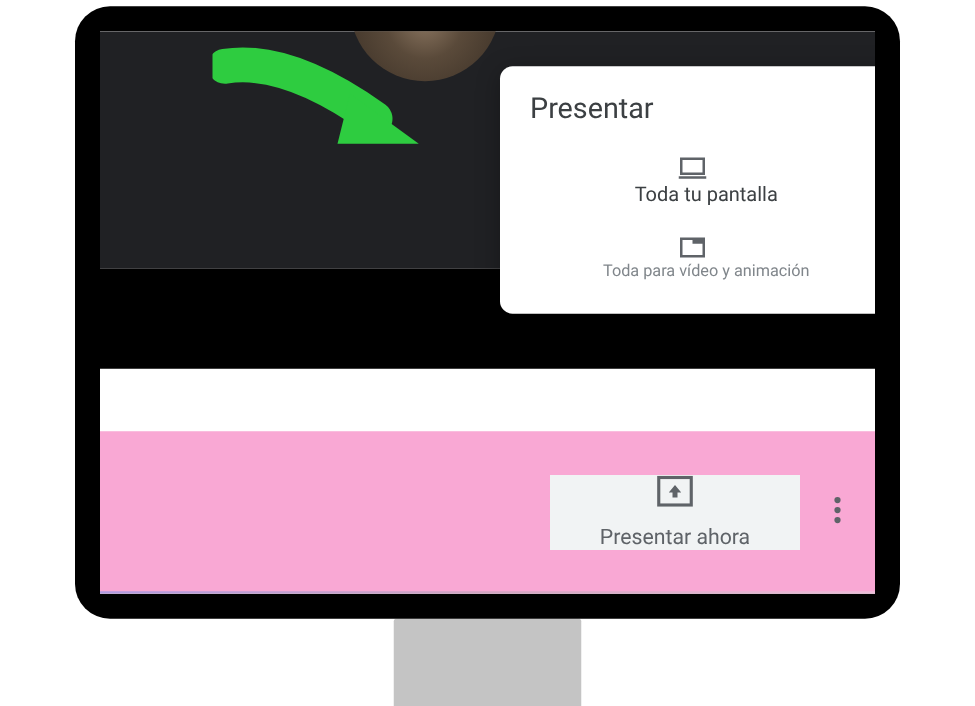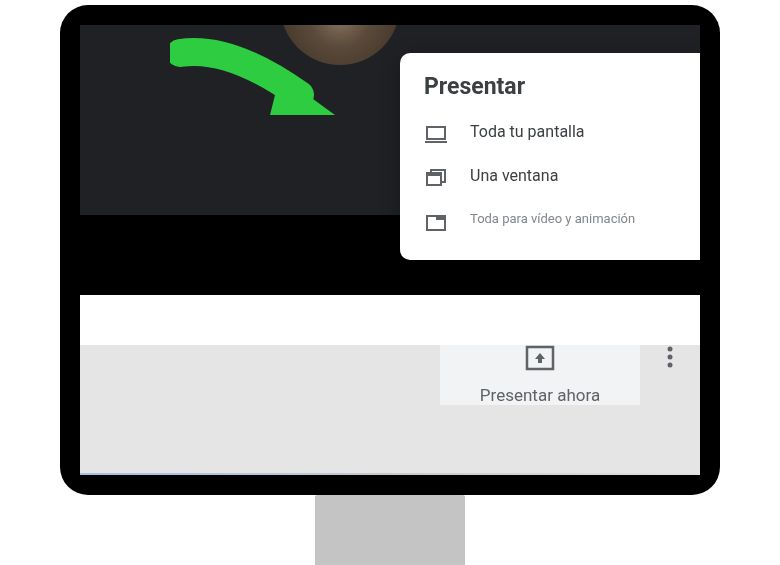--- a/index.html
+++ b/index.html
@@ -56,27 +56,29 @@
       left: 320px;
       width: 330px;
       background: #fff;
       border-radius: 10px;
       box-shadow: 0 4px 20px rgba(0,0,0,0.3);
       padding: 20px 0 16px 0;
     }
     .popup-title {
       font-size: 23px;
       color: #3c4043;
-      font-weight: 700;
+      font-weight: 400;
       padding: 0 24px 12px 24px;
     }
     .popup-item {
       display: flex;
+      align-items: center;
       padding: 10px 24px;
       cursor: pointer;
+      flex-direction: column;
     }
     .popup-item-icon {
       width: 24px;
       height: 24px;
       margin-right: 22px;
       display: flex;
       align-items: center;
       justify-content: center;
       flex-shrink: 0;
     }
@@ -90,23 +92,23 @@
     }
     .popup-item-sub {
       font-size: 13px;
       color: #80868b;
       margin-top: 1px;
     }
     .bottom-bar {
       position: absolute;
       bottom: 0; left: 0; right: 0;
       height: 130px;
-      background: #e5e5e5;
-      display: flex;
-      align-items: flex-start;
+      background: #f9a8d4;
+      display: flex;
+      align-items: center;
       justify-content: flex-end;
     }
     .bottom-bar-separator {
       position: absolute;
       bottom: 0;
       left: 0;
       right: 0;
       height: 2px;
       background: linear-gradient(to right, #4285f4 0%, #9aa0a6 50%, #dadce0 100%);
       opacity: 0.4;
@@ -171,32 +173,20 @@
         <span class="popup-item-icon">
           <svg width="24" height="24" viewBox="0 0 24 24">
               <path fill="none" stroke="#5f6368" stroke-width="2" d="M3 5h18v12H3zM1 20h22"></path>
             </svg>
         </span>
         <span class="popup-item-text">
           <span class="popup-item-label">Toda tu pantalla</span>
         </span>
       </div>
 
-      <div class="popup-item">
-        <span class="popup-item-icon">
-          <svg width="24" height="24" viewBox="0 0 24 24">
-              <rect x="3" y="7" width="14" height="12" fill="none" stroke="#5f6368" stroke-width="2"></rect>
-              <path d="M7 7V4h14v12h-4" fill="none" stroke="#5f6368" stroke-width="2"></path>
-              <rect x="3" y="7" width="14" height="3" fill="#5f6368"></rect>
-            </svg>
-        </span>
-        <span class="popup-item-text">
-          <span class="popup-item-label">Una ventana</span>
-        </span>
-      </div>
 
       <div class="popup-item">
         <span class="popup-item-icon">
           <svg width="24" height="24" viewBox="0 0 24 24">
               <rect x="3" y="6" width="18" height="14" fill="none" stroke="#5f6368" stroke-width="2"></rect>
               <path d="M12 6h9v4h-9z" fill="#5f6368"></path>
             </svg>
         </span>
         <span class="popup-item-text">
           <span class="popup-item-sub">Toda para vídeo y animación</span>

